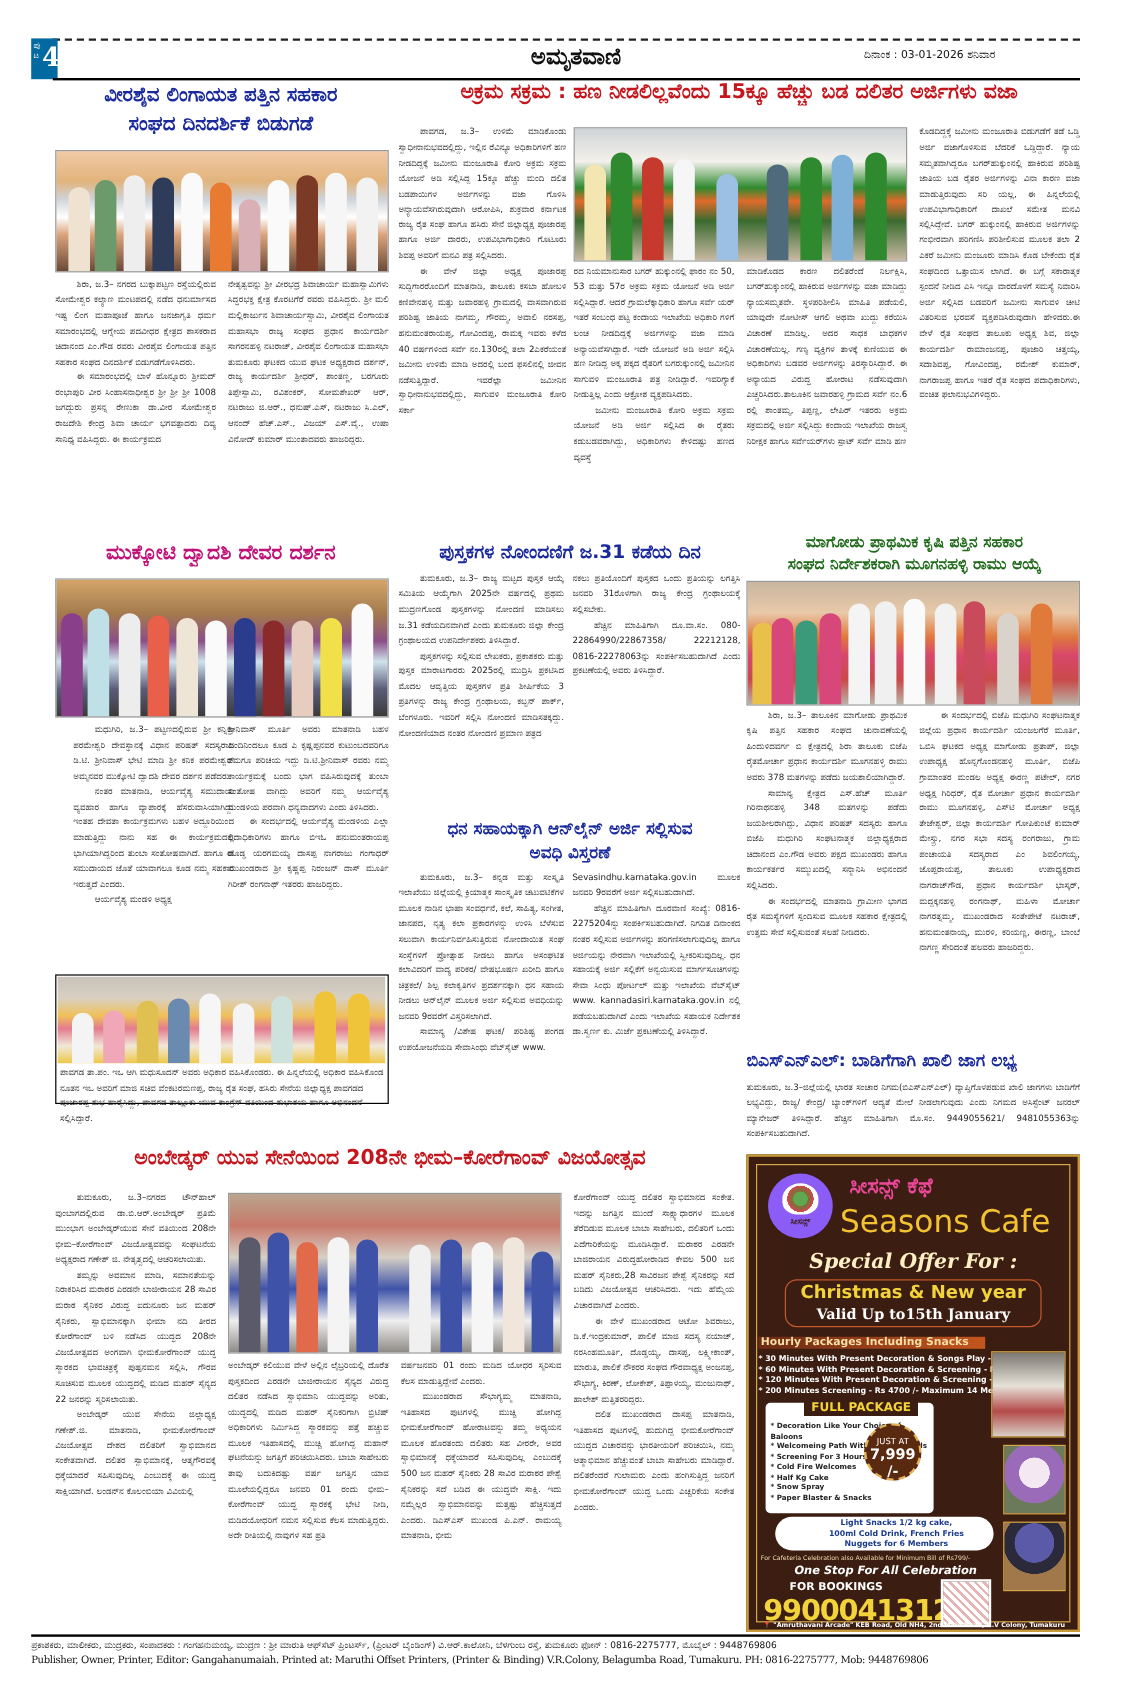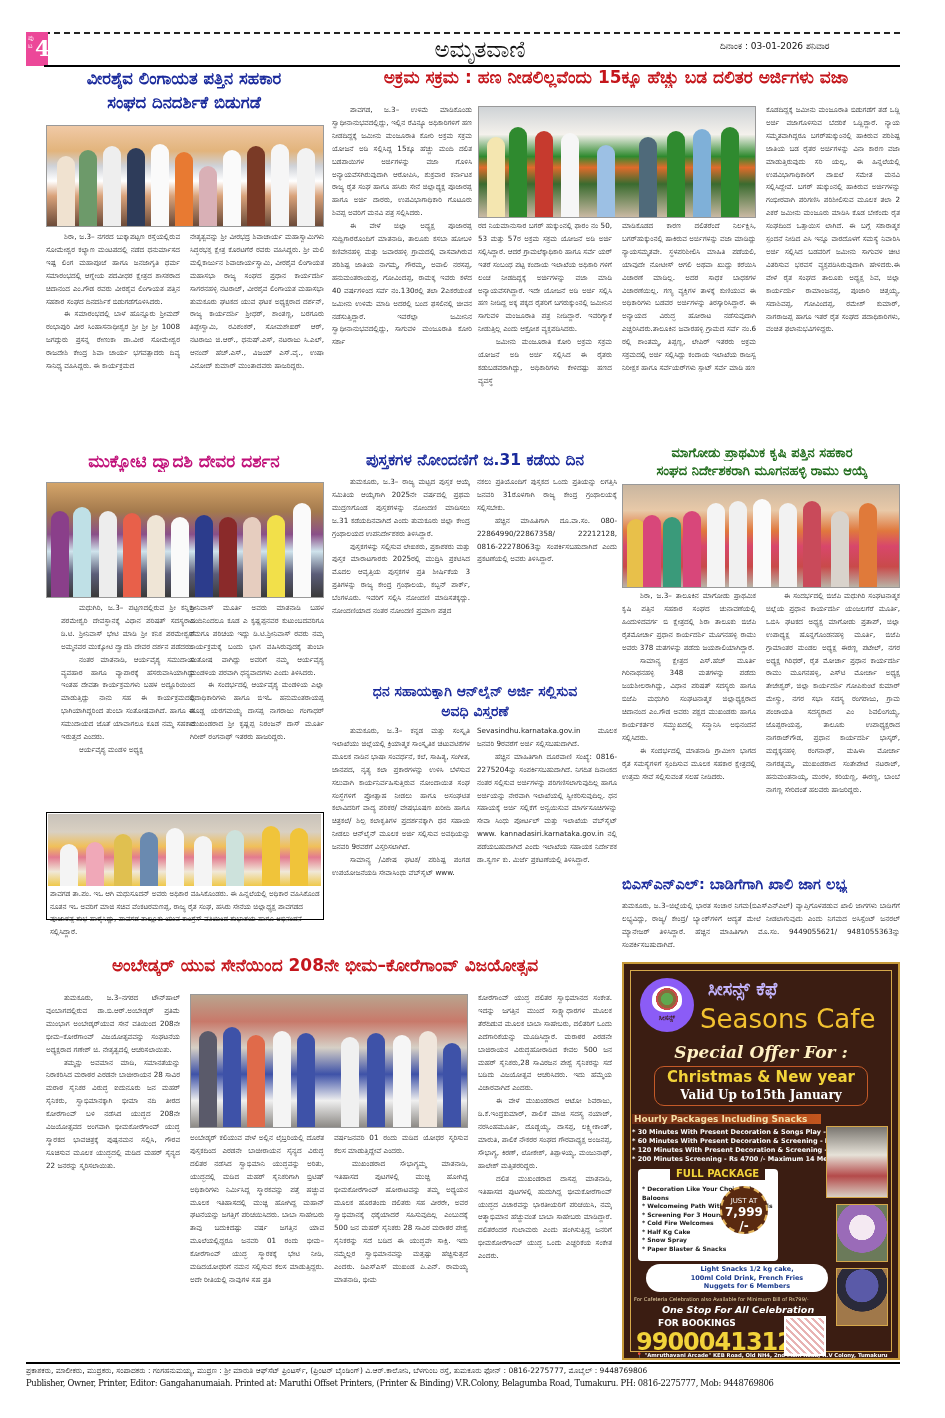--- a/index.html
+++ b/index.html
@@ -1,22 +1,22 @@
 <!DOCTYPE html>
 <html><head>
 <meta charset="utf-8">
 <style>
   * { box-sizing: border-box; margin: 0; padding: 0; }
   body { width: 945px; height: 1418px; background: #fff; font-family: "DejaVu Sans", sans-serif; color: #111; position: relative; overflow: hidden; }
   .abs { position: absolute; }
   .masthead-dash { left: 44px; top: 32px; width: 856px; border-top: 2px dashed #222; }
-  .page-badge { left: 26px; top: 32px; width: 22px; height: 34px; background: #ec4899; color: #fff; }
+  .page-badge { left: 26px; top: 32px; width: 22px; height: 34px; background: #0369a1; color: #fff; }
   .page-badge .pg-small { position: absolute; left: 2px; top: 2px; font-size: 7px; line-height: 8px; width: 6px; }
   .page-badge .pg-num { position: absolute; left: 9px; top: 3px; font-family: "DejaVu Serif", serif; font-weight: bold; font-size: 22px; line-height: 26px; }
-  .paper-name { left: 380px; top: 36px; width: 200px; text-align: center; font-weight: normal; font-size: 23px; }
+  .paper-name { left: 380px; top: 36px; width: 200px; text-align: center; font-weight: bold; font-size: 19px; }
   .dateline { left: 720px; top: 41px; font-size: 9px; }
   .masthead-rule { left: 44px; top: 65px; width: 856px; border-top: 2px solid #000; }
 
   .headline { font-weight: bold; line-height: 1.15; text-align: center; white-space: nowrap; overflow: hidden; }
   .hl-blue { color: #1a2a9c; }
   .hl-red { color: #c4161c; }
   .hl-green { color: #1f6b1a; }
   .hl-magenta { color: #c1127a; }
 
   .col { font-size: 7.2px; line-height: 12.9px; text-align: justify; color: #222; overflow: hidden; }
@@ -32,21 +32,21 @@
   .ph5 { background: linear-gradient(180deg,#c9b6a0 0%,#e8c9a8 25%,#e0783d 45%,#d8476b 60%,#c94a4a 80%,#b9b2a6 100%); }
   .ph6 { background: linear-gradient(180deg,#b9a48e 0%,#c8796a 20%,#d6d0c6 40%,#3e52a8 60%,#efefef 80%,#8d8a86 100%); }
   .ph-person { position: absolute; bottom: 0; width: 18px; border-radius: 9px 9px 0 0; }
 
   
   .ad { left: 622px; top: 962px; width: 278px; height: 398px; background: #3b1d12; border: 2px solid #c79a3a; color: #fff; overflow: hidden; }
   .ad .inner { position: absolute; left: 6px; top: 6px; right: 6px; bottom: 6px; border: 1px solid #d6a84a; }
   .ad-logo { position: absolute; left: 16px; top: 14px; width: 54px; height: 54px; border-radius: 50%; background: #8b5cf6; }
   .ad-logo .tree { position: absolute; left: 12px; top: 8px; width: 30px; height: 26px; border-radius: 50% 50% 40% 40%; background: radial-gradient(circle,#5fa84f 0 30%,#8a6a3a 31% 45%,#c94a4a 46% 55%,#fff 56%); }
   .ad-logo .logo-text { position: absolute; left: 0; right: 0; top: 36px; font-size: 7px; color: #3b1d12; text-align: center; font-weight: bold; }
-  .ad-kn-title { position: absolute; left: 84px; top: 14px; font-size: 18px; font-weight: bold; color: #c4b5fd; }
+  .ad-kn-title { position: absolute; left: 84px; top: 14px; font-size: 18px; font-weight: bold; color: #ec4899; }
   .ad-en-title { position: absolute; left: 76px; top: 40px; font-size: 26px; color: #f2c230; font-family: "DejaVu Sans", sans-serif; }
   .ad-special { position: absolute; left: 0; right: 0; top: 78px; text-align: center; font-family: "DejaVu Serif", serif; font-weight: bold; font-style: italic; font-size: 17px; color: #fff1c4; }
   .ad-xmas-box { position: absolute; left: 30px; right: 30px; top: 102px; height: 40px; border: 1px solid #c45a28; border-radius: 10px; text-align: center; }
   .ad-xmas { font-size: 15px; color: #f2d33a; font-weight: bold; line-height: 20px; }
   .ad-valid { font-family: "DejaVu Serif", serif; font-size: 12px; font-weight: bold; color: #fff; line-height: 16px; }
   .ad-hourly-title { position: absolute; left: 8px; top: 150px; font-size: 9px; font-weight: bold; color: #f5dfa6; background: linear-gradient(90deg,#6b2a14,#c4561e); padding: 0 14px 0 2px; }
   .ad-hourly { position: absolute; left: 8px; top: 164px; font-size: 6.5px; line-height: 9px; color: #fff; font-weight: bold; }
   .ad-photo-a { position: absolute; right: 10px; top: 162px; width: 62px; height: 72px; background: linear-gradient(180deg,#7a7670,#e6e2d8 40%,#b44a4a 70%,#d8d0c4); border: 1px solid #d6a84a; }
   .ad-full { position: absolute; left: 14px; top: 205px; width: 140px; height: 92px; background: #fff; border-radius: 4px; color: #222; }
   .ad-full-title { position: absolute; left: 32px; top: -2px; background: #3b1d12; color: #f2d33a; font-weight: bold; font-size: 10px; padding: 1px 6px; }
@@ -216,20 +216,21 @@
 
 <div class="abs headline hl-blue" style="left:622px;top:876px;width:278px;font-size:14.5px;text-align:left;">ಬಿಎಸ್‌ಎನ್‌ಎಲ್: ಬಾಡಿಗೆಗಾಗಿ ಖಾಲಿ ಜಾಗ ಲಭ್ಯ</div>
 <div class="abs col" style="left:622px;top:900px;width:278px;">
   <p style="text-indent:0">ತುಮಕೂರು, ಜ.3–ಜಿಲ್ಲೆಯಲ್ಲಿ ಭಾರತ ಸಂಚಾರ ನಿಗಮ(ಬಿಎಸ್‌ಎನ್‌ಎಲ್) ವ್ಯಾಪ್ತಿಗೊಳಪಡುವ ಖಾಲಿ ಜಾಗಗಳು ಬಾಡಿಗೆಗೆ ಲಭ್ಯವಿದ್ದು, ರಾಜ್ಯ/ ಕೇಂದ್ರ/ ಬ್ಯಾಂಕ್‌ಗಳಿಗೆ ಆದ್ಯತೆ ಮೇಲೆ ನೀಡಲಾಗುವುದು ಎಂದು ನಿಗಮದ ಅಸಿಸ್ಟೆಂಟ್ ಜನರಲ್ ಮ್ಯಾನೇಜರ್ ತಿಳಿಸಿದ್ದಾರೆ. ಹೆಚ್ಚಿನ ಮಾಹಿತಿಗಾಗಿ ಮೊ.ಸಂ. 9449055621/ 9481055363ನ್ನು ಸಂಪರ್ಕಿಸಬಹುದಾಗಿದೆ.</p>
 </div>
 
 <div class="abs headline hl-red" style="left:30px;top:956px;width:590px;font-size:17px;">ಅಂಬೇಡ್ಕರ್ ಯುವ ಸೇನೆಯಿಂದ 208ನೇ ಭೀಮ–ಕೋರೆಗಾಂವ್ ವಿಜಯೋತ್ಸವ</div>
 <div class="abs col" style="left:46px;top:992px;width:134px;height:368px;">
   <p>ತುಮಕೂರು, ಜ.3–ನಗರದ ಟೌನ್‌ಹಾಲ್ ವುಂಬಾಗದಲ್ಲಿರುವ ಡಾ.ಬಿ.ಆರ್.ಅಂಬೇಡ್ಕರ್ ಪ್ರತಿಮೆ ಮುಂಭಾಗ ಅಂಬೇಡ್ಕರ್‌ಯುವ ಸೇನೆ ವತಿಯಿಂದ 208ನೇ ಭೀಮ–ಕೋರೆಗಾಂವ್ ವಿಜಯೋತ್ಸವವನ್ನು ಸಂಘಟನೆಯ ಅಧ್ಯಕ್ಷರಾದ ಗಣೇಶ್ ಜಿ. ನೇತೃತ್ವದಲ್ಲಿ ಆಚರಿಸಲಾಯಿತು.</p>
   <p>ತಮ್ಮನ್ನು ಅವಮಾನ ಮಾಡಿ, ಸಮಾನತೆಯನ್ನು ನಿರಾಕರಿಸಿದ ಮರಾಠರ ಎರಡನೇ ಬಾಜೀರಾಯನ 28 ಸಾವಿರ ಮರಾಠ ಸೈನಿಕರ ವಿರುದ್ಧ ಐದುನೂರು ಜನ ಮಹರ್ ಸೈನಿಕರು, ಸ್ವಾಭಿಮಾನಕ್ಕಾಗಿ ಭೀಮಾ ನದಿ ತೀರದ ಕೋರೆಗಾಂವ್ ಬಳಿ ನಡೆಸಿದ ಯುದ್ಧದ 208ನೇ ವಿಜಯೋತ್ಸವದ ಅಂಗವಾಗಿ ಭೀಮಕೋರೆಗಾಂವ್ ಯುದ್ಧ ಸ್ಮಾರಕದ ಭಾವಚಿತ್ರಕ್ಕೆ ಪುಷ್ಪನಮನ ಸಲ್ಲಿಸಿ, ಗೌರವ ಸೂಚಿಸುವ ಮೂಲಕ ಯುದ್ಧದಲ್ಲಿ ಮಡಿದ ಮಹರ್ ಸೈನ್ಯದ 22 ಜನರನ್ನು ಸ್ಮರಿಸಲಾಯಿತು.</p>
+  <p>ಅಂಬೇಡ್ಕರ್ ಯುವ ಸೇನೆಯ ಜಿಲ್ಲಾಧ್ಯಕ್ಷ ಗಣೇಶ್.ಜಿ. ಮಾತನಾಡಿ, ಭೀಮಕೋರೆಗಾಂವ್ ವಿಜಯೋತ್ಸವ ದೇಶದ ದಲಿತರಿಗೆ ಸ್ವಾಭಿಮಾನದ ಸಂಕೇತವಾಗಿದೆ. ದಲಿತರ ಸ್ವಾಭಿಮಾನಕ್ಕೆ, ಆತ್ಮಗೌರವಕ್ಕೆ ಧಕ್ಕೆಯಾದರೆ ಸಹಿಸುವುದಿಲ್ಲ ಎಂಬುದಕ್ಕೆ ಈ ಯುದ್ಧ ಸಾಕ್ಷಿಯಾಗಿದೆ. ಲಂಡನ್‌ನ ಕೊಲಂಬಿಯಾ ವಿವಿಯಲ್ಲಿ</p>
 </div>
 <div class="abs photo ph6" style="left:190px;top:994px;width:278px;height:134px;">
   <div class="ph-person" style="left:8px;height:96px;background:#5a5a6a;"></div>
   <div class="ph-person" style="left:32px;height:100px;background:#3e52a8;"></div>
   <div class="ph-person" style="left:56px;height:92px;background:#e06a4a;"></div>
   <div class="ph-person" style="left:82px;height:96px;background:#f4f4f4;"></div>
   <div class="ph-person" style="left:106px;height:94px;background:#3e52a8;"></div>
   <div class="ph-person" style="left:150px;height:90px;background:#f0f0f0;"></div>
   <div class="ph-person" style="left:176px;height:94px;background:#3e52a8;"></div>
   <div class="ph-person" style="left:202px;height:92px;background:#f6f6f6;"></div>

